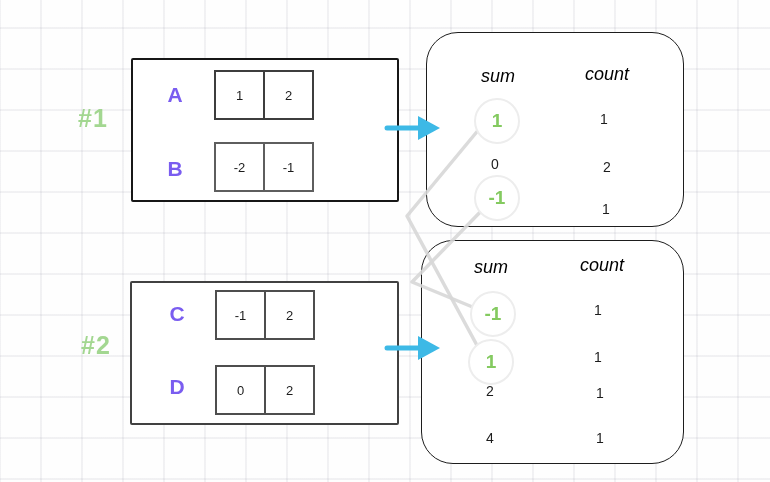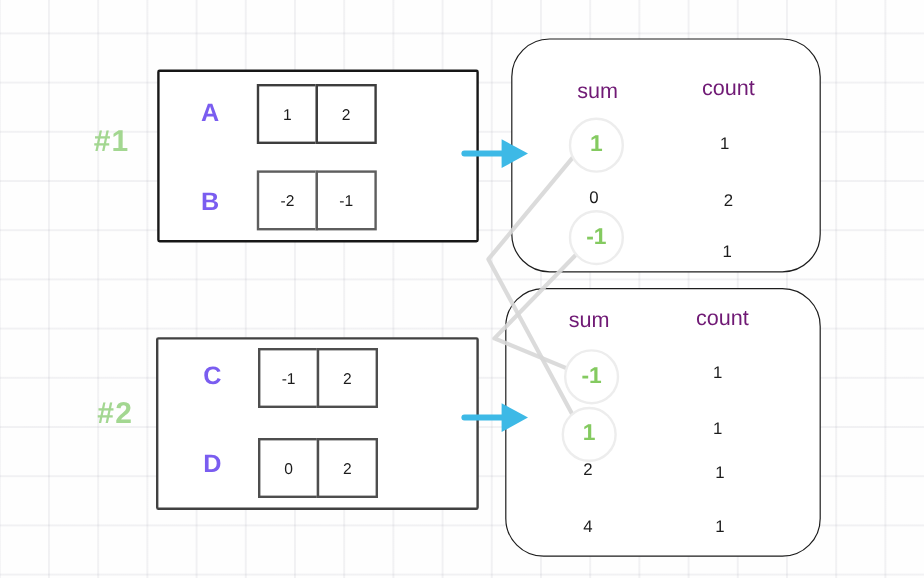--- a/index.html
+++ b/index.html
@@ -30,21 +30,21 @@
   }
   .cell + .cell{margin-left:-2px;}
   .cells.soft .cell{border-color:#5e5e5e;}
   .cells.mid .cell{border-color:#4e4e4e;}
   .group-label{color:#9ad386;font-size:25px;font-weight:bold;opacity:.9;letter-spacing:1px;}
 
   
   .result-box{
     position:absolute;background:#fff;border:1.6px solid #1d1d1d;border-radius:32px;
   }
-  .th{color:#701a75;font-size:18px;}
+  .th{color:#000000;font-size:18px;font-style:italic;}
   .val{color:#1c1c1c;font-size:14px;}
   .sum-circle{
     position:absolute;width:42px;height:42px;border-radius:50%;
     border:2px solid #ededed;background:#fff;z-index:10;
     display:flex;align-items:center;justify-content:center;
     color:#84ca60;font-size:19px;font-weight:bold;
     transform:translate(-50%,-50%);
   }
   .overlay{position:absolute;left:0;top:0;z-index:5;pointer-events:none;}
 </style>

